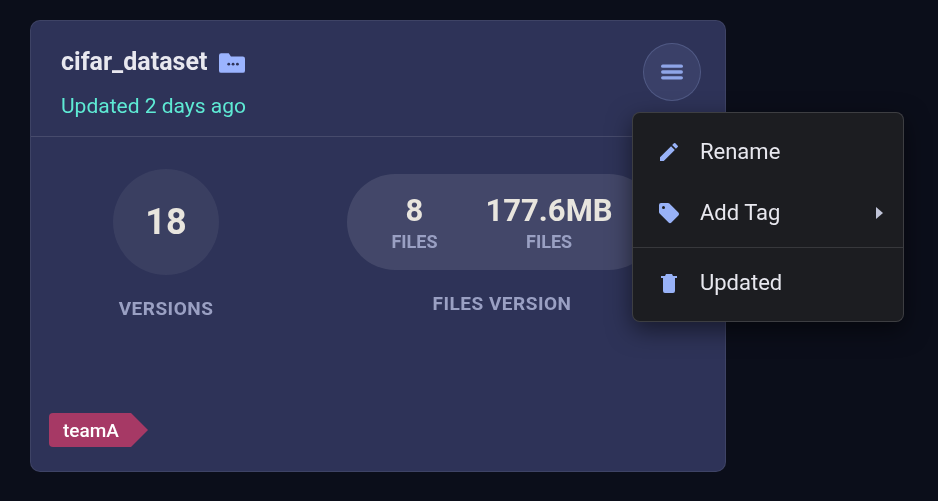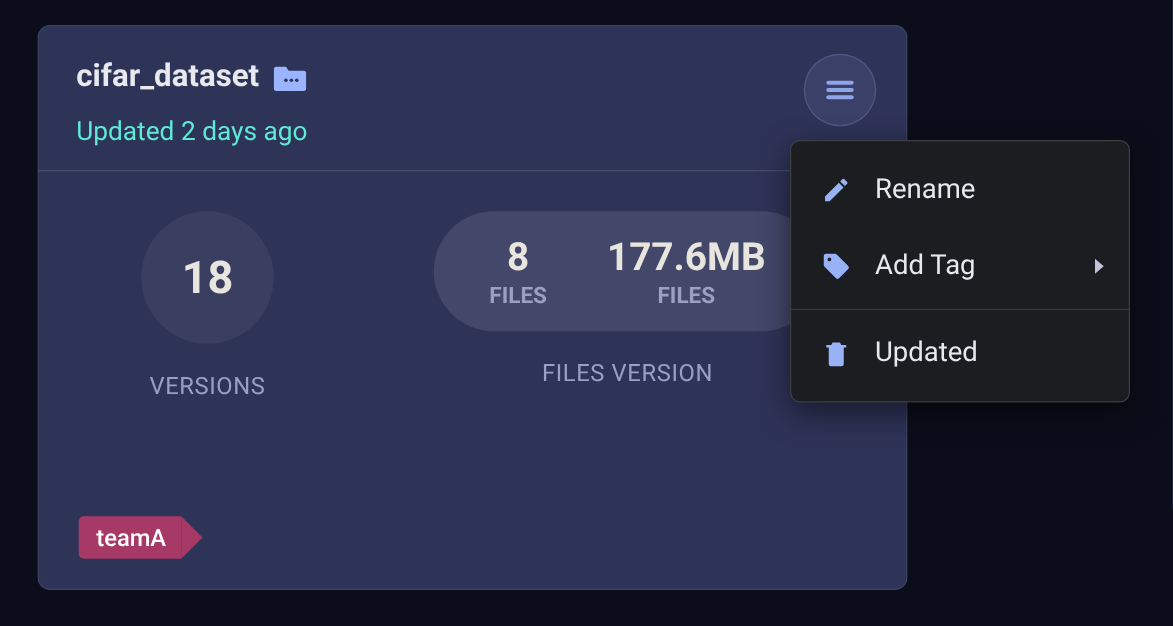--- a/index.html
+++ b/index.html
@@ -67,21 +67,21 @@
     .menu-btn svg {
       width: 28px;
       height: 28px;
       stroke: #8fa5e8;
       stroke-width: 2.8;
       stroke-linecap: round;
     }
     .stats-row {
       display: flex;
       padding: 32px 30px 28px 30px;
-      align-items: flex-start;
+      align-items: center;
       gap: 48px;
     }
     .stat-col {
       display: flex;
       flex-direction: column;
       align-items: center;
       flex: 0 0 auto;
     }
     .stat-col.versions-col {
       width: 200px;
@@ -100,21 +100,21 @@
       justify-content: center;
       margin-bottom: 22px;
     }
     .versions-number {
       font-size: 36px;
       font-weight: 700;
       color: #e8e5de;
     }
     .stat-label {
       font-size: 19px;
-      font-weight: 400;
+      font-weight: 700;
       letter-spacing: 0.5px;
       color: #9aa0c3;
     }
     .latest-pill {
       background: rgba(255,255,255,0.10);
       border-radius: 58px;
       padding: 18px 44px;
       display: flex;
       gap: 48px;
       margin-bottom: 22px;
@@ -131,21 +131,21 @@
     }
     .pill-sublabel {
       font-size: 18px;
       font-weight: 700;
       color: #9aa0c3;
       margin-top: 2px;
     }
     .tag {
       position: absolute;
       bottom: 24px;
-      left: 32px;
+      left: 18px;
       display: flex;
       align-items: flex-start;
       height: 34px;
     }
     .tag-body {
       background: #a63965;
       color: #fff;
       font-size: 19px;
       font-weight: 500;
       padding: 0 12px 0 14px;

